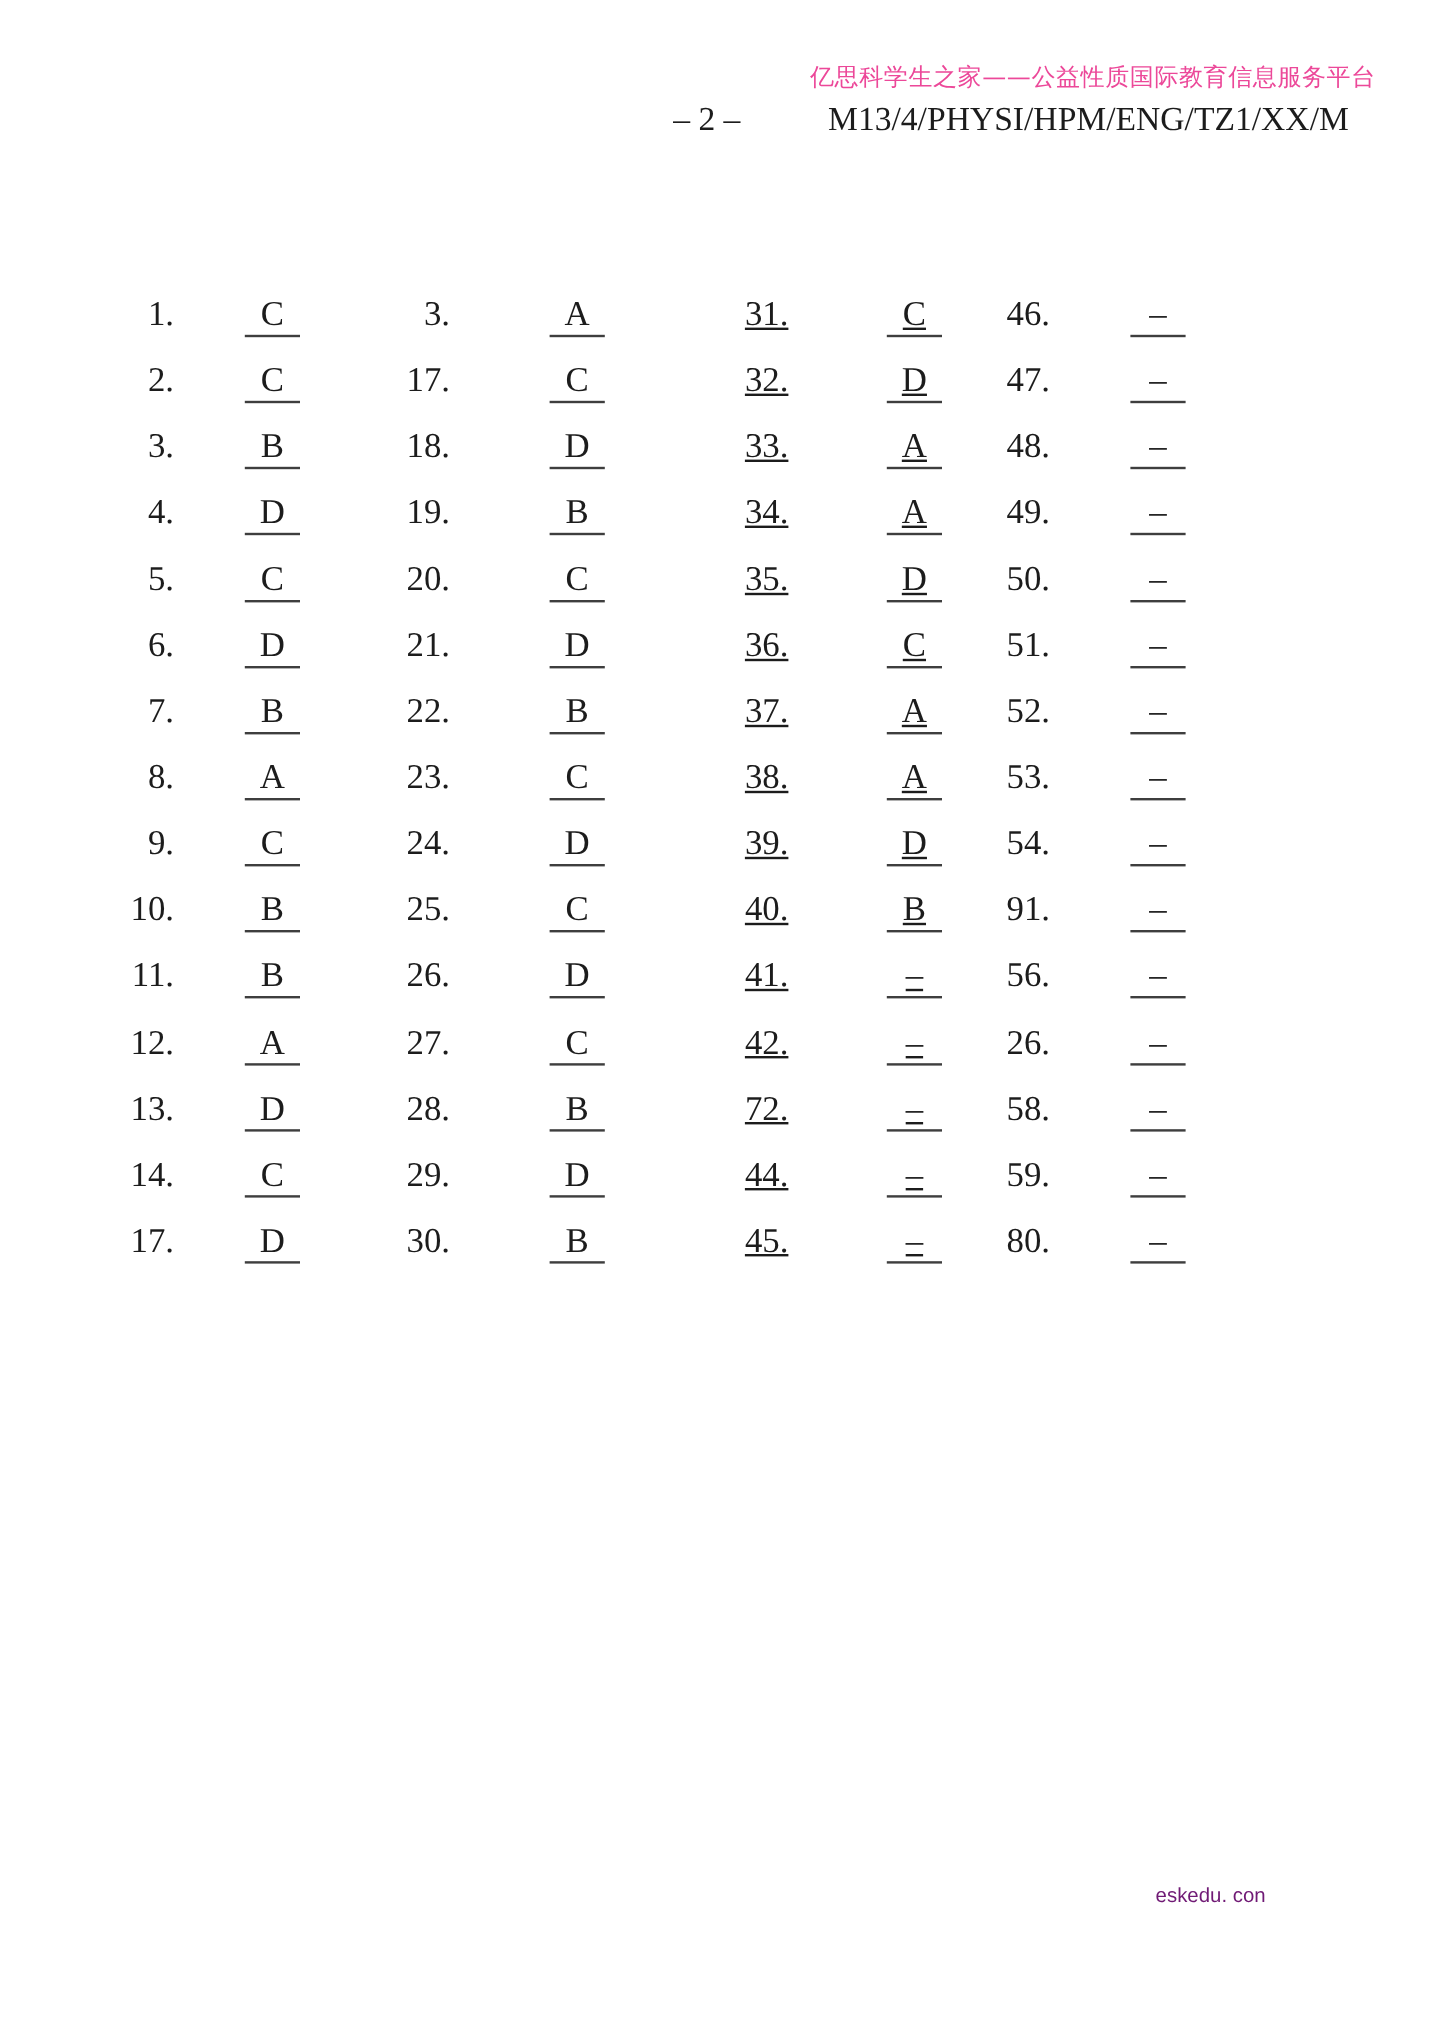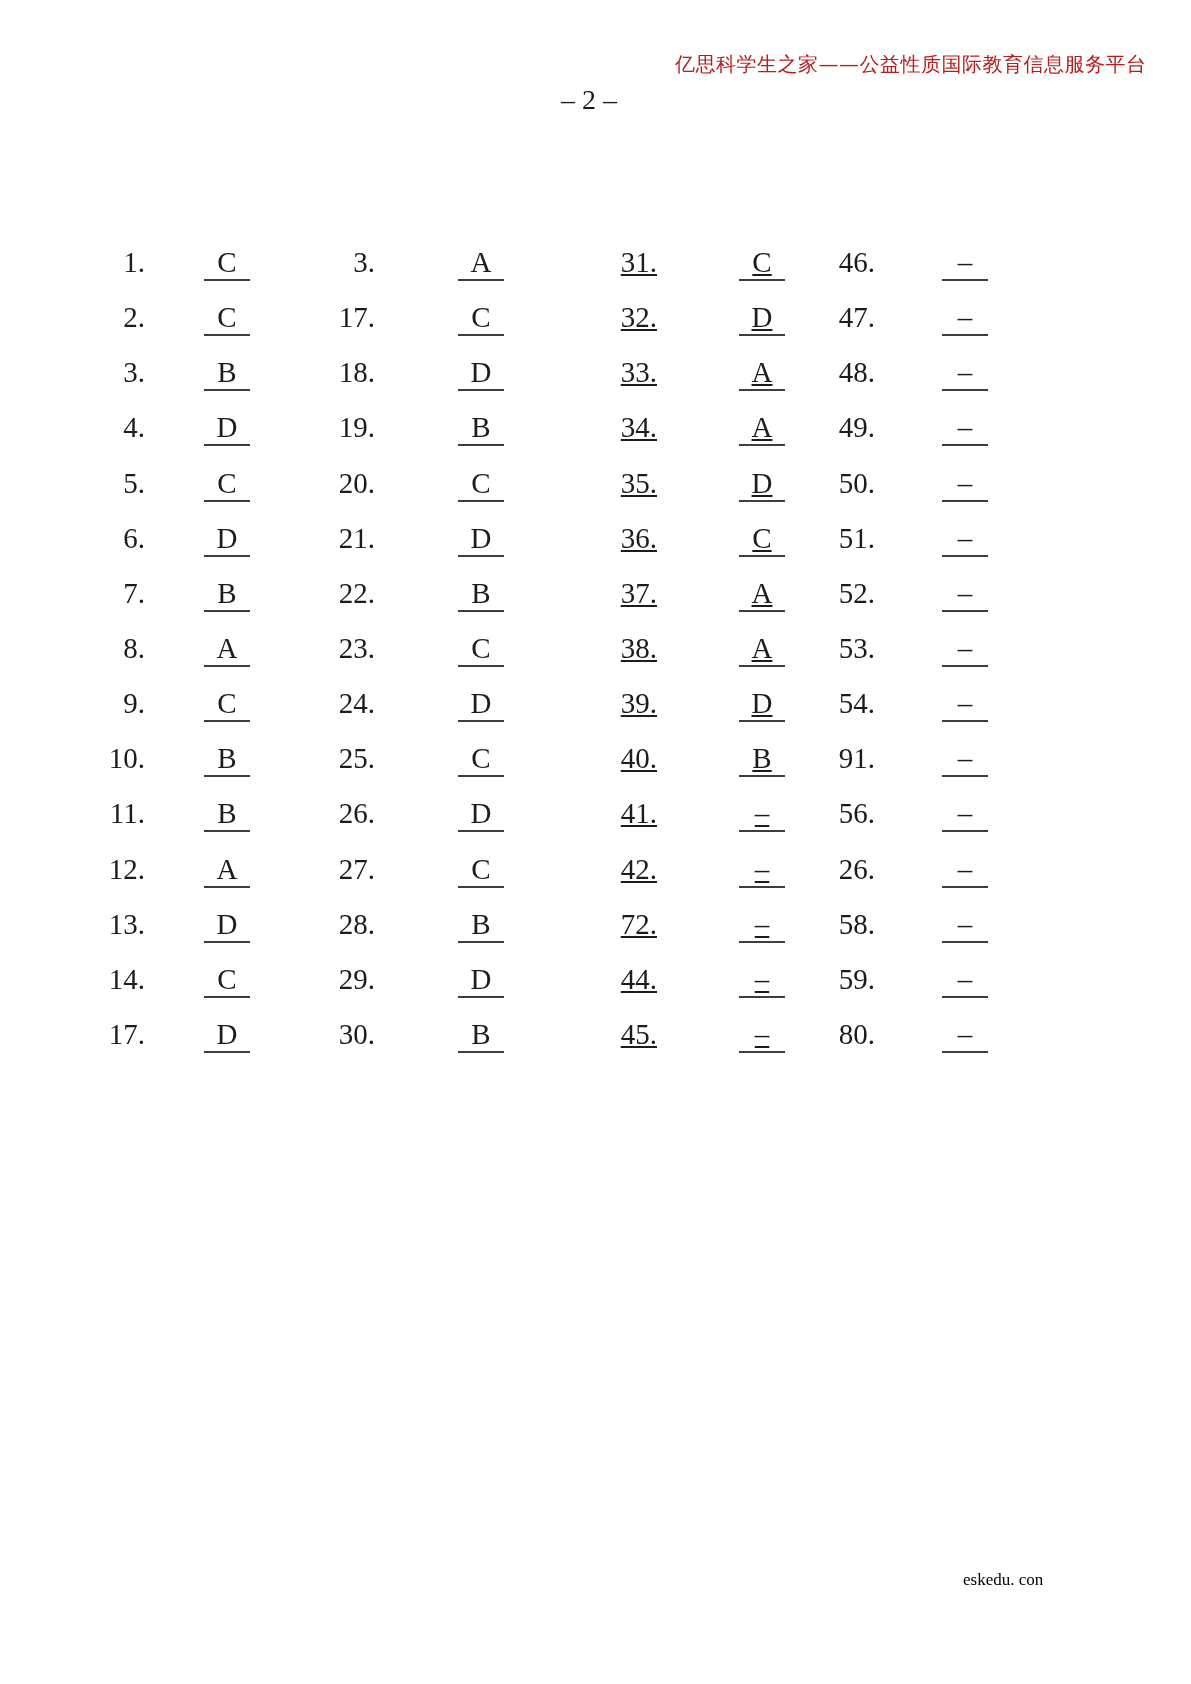--- a/index.html
+++ b/index.html
@@ -14,21 +14,21 @@
   }
   .page { position: absolute; inset: 0; }
 
   .banner {
     position: absolute;
     left: 675px;
     top: 51px;
     font-family: "DejaVu Sans", "Liberation Sans", sans-serif;
     font-size: 20px;
     letter-spacing: 0.5px;
-    color: #b91c1c;
+    color: #ec4899;
     white-space: nowrap;
   }
   .page-number {
     position: absolute;
     left: 561px;
     top: 84px;
     font-size: 28px;
     white-space: nowrap;
   }
   .doc-code {
@@ -71,35 +71,36 @@
     text-align: center;
     font-size: 29px;
     line-height: 34px;
     border-bottom: 2px solid #3e3e3e;
   }
 
   .watermark {
     position: absolute;
     left: 963px;
     top: 1570px;
-    font-family: Liberation Serif, serif;
+    font-family: Liberation Sans, sans-serif;
     font-size: 17px;
-    color: #000000;
+    color: #701a75;
     white-space: nowrap;
   }
 </style>
 </head>
 <body>
 
 <div class="page">
 
   <div class="banner">亿思科学生之家——公益性质国际教育信息服务平台</div>
 
   <div class="page-number">– 2 –</div>
 
+  <div class="doc-code">M13/4/PHYSI/HPM/ENG/TZ1/XX/M</div>
 
   <div class="grid">
     <div class="col col-1">
   <div class="row">
     <span class="num">1.</span>
     <span class="ans">C</span>
   </div>
 
   <div class="row">
     <span class="num">2.</span>

